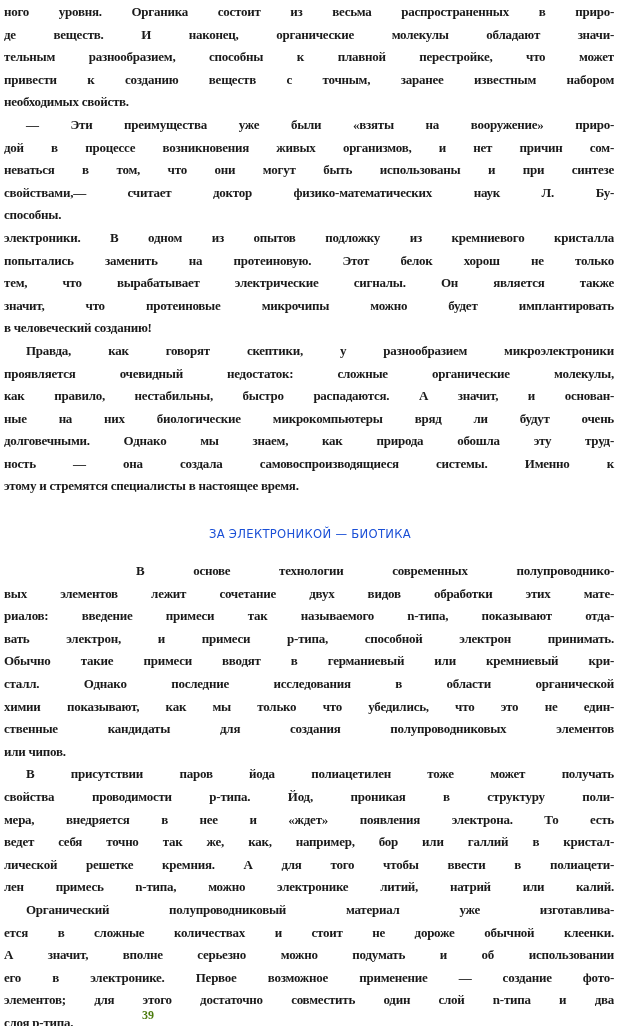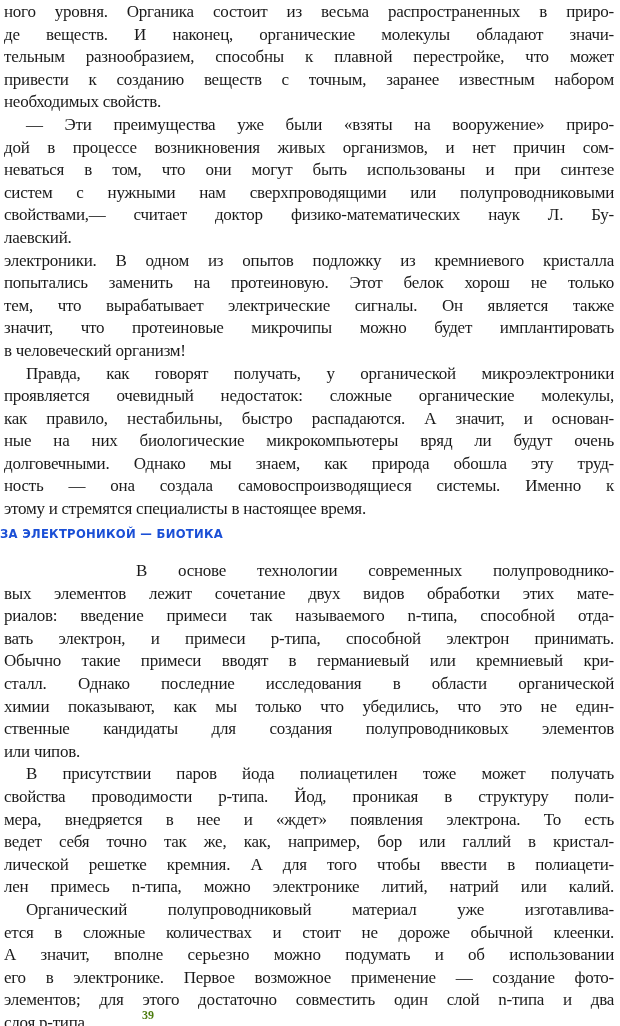--- a/index.html
+++ b/index.html
@@ -13,88 +13,89 @@
       overflow: hidden;
       position: relative;
       color: #1a1a1a;
       font-family: "Liberation Serif", "DejaVu Serif", serif;
     }
     .section-heading {
       position: absolute;
       left: 0;
       width: 620px;
       top: 527px;
+      text-align: center;
       font-family: "DejaVu Sans", "Liberation Sans", sans-serif;
-      font-weight: bold;
+      font-weight: normal;
       font-size: 11.6px;
       letter-spacing: 0.3px;
       color: #1a4fd6;
       box-sizing: border-box;
     }
     .page-number {
       position: absolute;
       left: 142px;
       top: 1008px;
       font-family: "Liberation Serif", "DejaVu Serif", serif;
       font-weight: bold;
       font-size: 12px;
       color: #4d7c0f;
     }
     .block1 { position: absolute; left: 4px; top: 1px; width: 610px; }
     .block2 { position: absolute; left: 4px; top: 560px; width: 610px; }
     .l {
       display: block;
       height: 22.6px;
       line-height: 22.6px;
-      font-size: 17px;
+      font-size: 13px;
       white-space: nowrap;
       overflow: visible;
       text-align: justify;
       text-align-last: justify;
       letter-spacing: -0.25px;
+      font-weight: bold;
     }
     .l.end { text-align-last: left; }
     .l.in { padding-left: 22px; }
     .l.inw { padding-left: 132px; }
   </style>
 </head>
 <body>
 
 <div class="block1">
   <span class="l">ного уровня. Органика состоит из весьма распространенных в приро-</span>
   <span class="l">де веществ. И наконец, органические молекулы обладают значи-</span>
   <span class="l">тельным разнообразием, способны к плавной перестройке, что может</span>
   <span class="l">привести к созданию веществ с точным, заранее известным набором</span>
   <span class="l end">необходимых свойств.</span>
   <span class="l in">— Эти преимущества уже были «взяты на вооружение» приро-</span>
   <span class="l">дой в процессе возникновения живых организмов, и нет причин сом-</span>
   <span class="l">неваться в том, что они могут быть использованы и при синтезе</span>
-  <span class="l">систем с нужными нам сверхпроводящими или полупроводниковыми</span>
   <span class="l">свойствами,— считает доктор физико-математических наук Л. Бу-</span>
-  <span class="l end">лаевский.</span>
+  <span class="l end">способны.</span>
   <span class="l">электроники. В одном из опытов подложку из кремниевого кристалла</span>
   <span class="l">попытались заменить на протеиновую. Этот белок хорош не только</span>
   <span class="l">тем, что вырабатывает электрические сигналы. Он является также</span>
   <span class="l">значит, что протеиновые микрочипы можно будет имплантировать</span>
-  <span class="l end">в человеческий организм!</span>
-  <span class="l in">Правда, как говорят получать, у органической микроэлектроники</span>
+  <span class="l end">в человеческий созданию!</span>
+  <span class="l in">Правда, как говорят скептики, у разнообразием микроэлектроники</span>
   <span class="l">проявляется очевидный недостаток: сложные органические молекулы,</span>
   <span class="l">как правило, нестабильны, быстро распадаются. А значит, и основан-</span>
   <span class="l">ные на них биологические микрокомпьютеры вряд ли будут очень</span>
   <span class="l">долговечными. Однако мы знаем, как природа обошла эту труд-</span>
   <span class="l">ность — она создала самовоспроизводящиеся системы. Именно к</span>
   <span class="l end">этому и стремятся специалисты в настоящее время.</span>
 </div>
 
 <div class="section-heading">ЗА ЭЛЕКТРОНИКОЙ — БИОТИКА</div>
 
 <div class="block2">
   <span class="l inw">В основе технологии современных полупроводнико-</span>
   <span class="l">вых элементов лежит сочетание двух видов обработки этих мате-</span>
-  <span class="l">риалов: введение примеси так называемого n-типа, способной отда-</span>
+  <span class="l">риалов: введение примеси так называемого n-типа, показывают отда-</span>
   <span class="l">вать электрон, и примеси p-типа, способной электрон принимать.</span>
   <span class="l">Обычно такие примеси вводят в германиевый или кремниевый кри-</span>
   <span class="l">сталл. Однако последние исследования в области органической</span>
   <span class="l">химии показывают, как мы только что убедились, что это не един-</span>
   <span class="l">ственные кандидаты для создания полупроводниковых элементов</span>
   <span class="l end">или чипов.</span>
   <span class="l in">В присутствии паров йода полиацетилен тоже может получать</span>
   <span class="l">свойства проводимости p-типа. Йод, проникая в структуру поли-</span>
   <span class="l">мера, внедряется в нее и «ждет» появления электрона. То есть</span>
   <span class="l">ведет себя точно так же, как, например, бор или галлий в кристал-</span>

